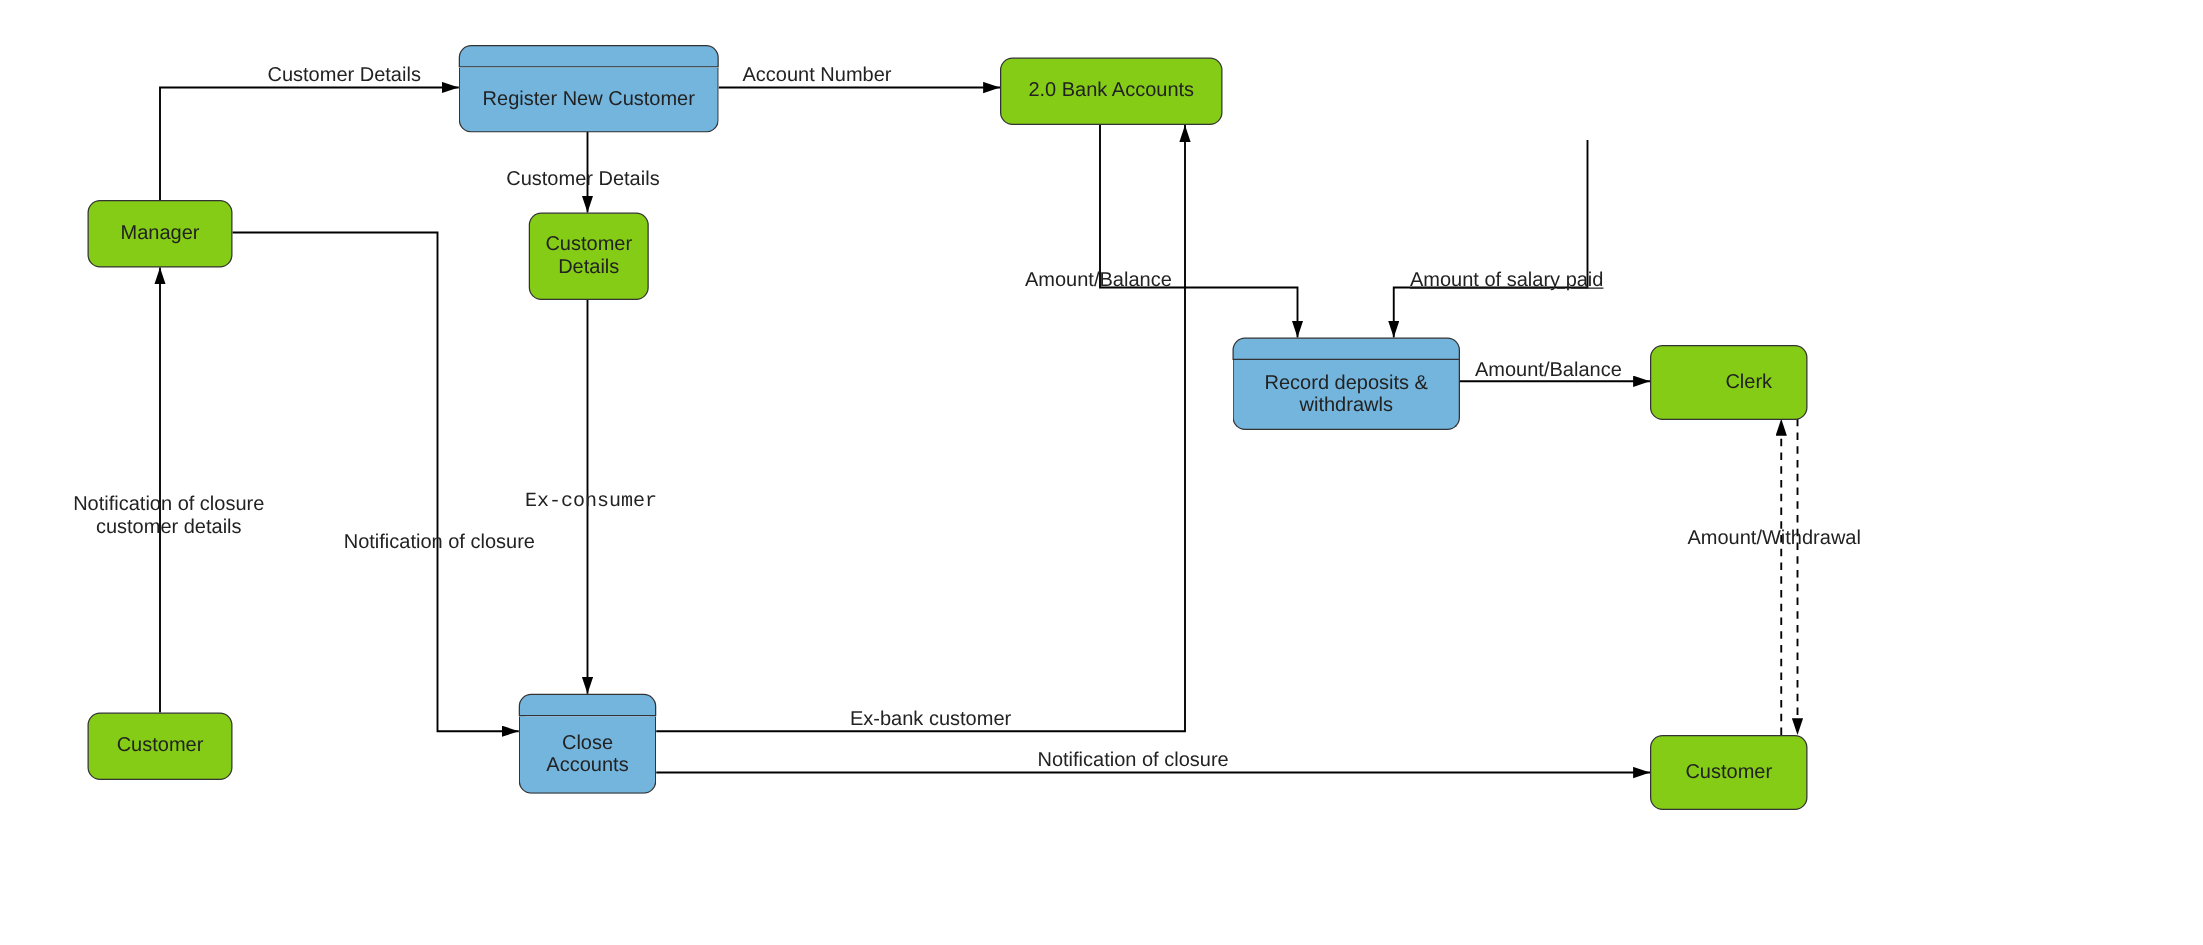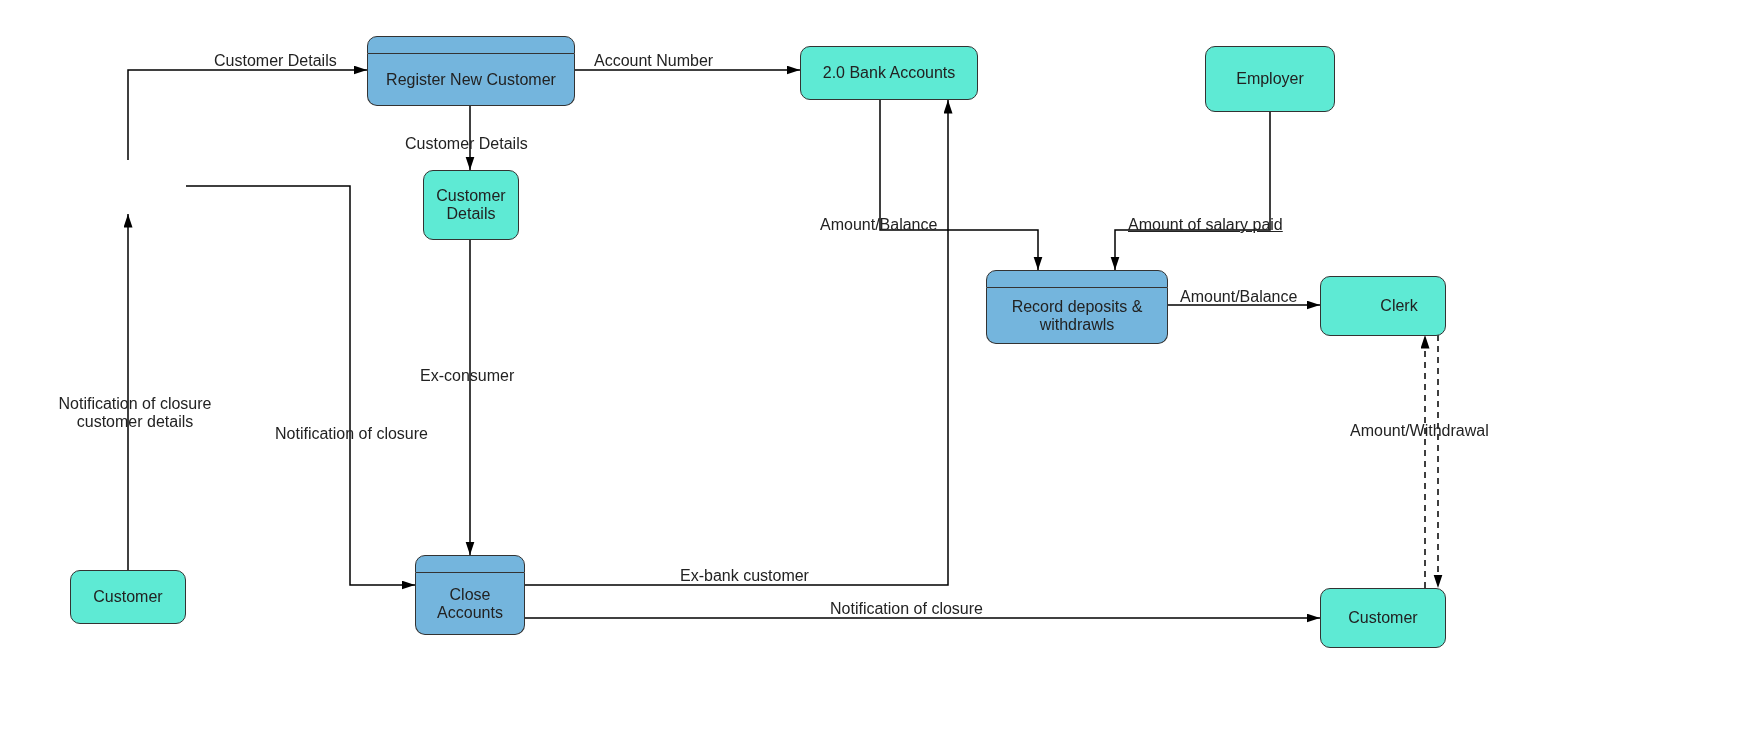--- a/index.html
+++ b/index.html
@@ -19,21 +19,21 @@
     position: absolute;
     border: 1.5px solid #333;
     border-radius: 10px;
     display: flex;
     align-items: center;
     justify-content: center;
     text-align: center;
     padding: 4px 6px;
     box-sizing: border-box;
   }
-  .yellow { background: #5eead4; }
+  .yellow { background: #84cc16; }
   .process {
     position: absolute;
     box-sizing: border-box;
   }
   .process .header {
     background: #74b5dd;
     border: 1.5px solid #333;
     border-radius: 10px 10px 0 0;
     height: 18px;
     box-sizing: border-box;
@@ -96,20 +96,23 @@
     <path d="M880 100 L880 230 L1038 230 L1038 270" stroke="#000" stroke-width="1.5" fill="none" marker-end="url(#arrow)"></path>
 
     <path d="M1270 112 L1270 230 L1115 230 L1115 270" stroke="#000" stroke-width="1.5" fill="none" marker-end="url(#arrow)"></path>
 
     <path d="M1168 305 L1320 305" stroke="#000" stroke-width="1.5" fill="none" marker-end="url(#arrow)"></path>
 
     <path d="M1438 335 L1438 588" stroke="#000" stroke-width="1.5" stroke-dasharray="6,5" fill="none" marker-end="url(#arrow)"></path>
     <path d="M1425 588 L1425 335" stroke="#000" stroke-width="1.5" stroke-dasharray="6,5" fill="none" marker-end="url(#arrow)"></path>
   </svg>
 
+  <div class="node yellow" style="left:70px; top:160px; width:116px; height:54px;">
+    <span>Manager</span>
+  </div>
 
   <div class="node yellow" style="left:70px; top:570px; width:116px; height:54px;">
     <span>Customer</span>
   </div>
 
   <div class="process" style="left:367px; top:36px; width:208px;">
     <div class="header"></div>
     <div class="body" style="height:52px;">
       <span>Register New Customer</span>
     </div>
@@ -125,44 +128,41 @@
     <div class="body" style="height:62px;">
       <span style="white-space:pre-line;">Close
 Accounts</span>
     </div>
   </div>
 
   <div class="node yellow" style="left:800px; top:46px; width:178px; height:54px;">
     <span>2.0 Bank Accounts</span>
   </div>
 
-  <div class="node yellow" style="left:1205px; top:46px; width:130px; height:66px;">
-    <span>Employer</span>
-  </div>
 
   <div class="process" style="left:986px; top:270px; width:182px;">
     <div class="header"></div>
     <div class="body" style="height:56px;">
       <span style="white-space:pre-line;">Record deposits &amp;
 withdrawls</span>
     </div>
   </div>
 
   <div class="node yellow" style="left:1320px; top:276px; width:126px; height:60px;padding-left:38px;">
     <span>Clerk</span>
   </div>
 
   <div class="node yellow" style="left:1320px; top:588px; width:126px; height:60px;">
     <span>Customer</span>
   </div>
 
   <div class="label" style="left:214px; top:52px;">Customer Details</div>
   <div class="label" style="left:594px; top:52px;">Account Number</div>
   <div class="label" style="left:405px; top:135px;">Customer Details</div>
-  <div class="label" style="left:420px; top:367px;">Ex-consumer</div>
+  <div class="label" style="left:420px; top:392px;font-family:Liberation Mono, monospace;">Ex-consumer</div>
   <div class="label" style="left:275px; top:425px;">Notification of closure</div>
   <div class="label" style="left:50px; top:395px; white-space:pre-line; text-align:center; width:170px;">Notification of closure
 customer details</div>
   <div class="label" style="left:680px; top:567px;">Ex-bank customer</div>
   <div class="label" style="left:830px; top:600px;">Notification of closure</div>
   <div class="label" style="left:820px; top:216px;">Amount/Balance</div>
   <div class="label" style="left:1128px; top:216px;text-decoration:underline;">Amount of salary paid</div>
   <div class="label" style="left:1180px; top:288px;">Amount/Balance</div>
   <div class="label" style="left:1350px; top:422px;">Amount/Withdrawal</div>
 

